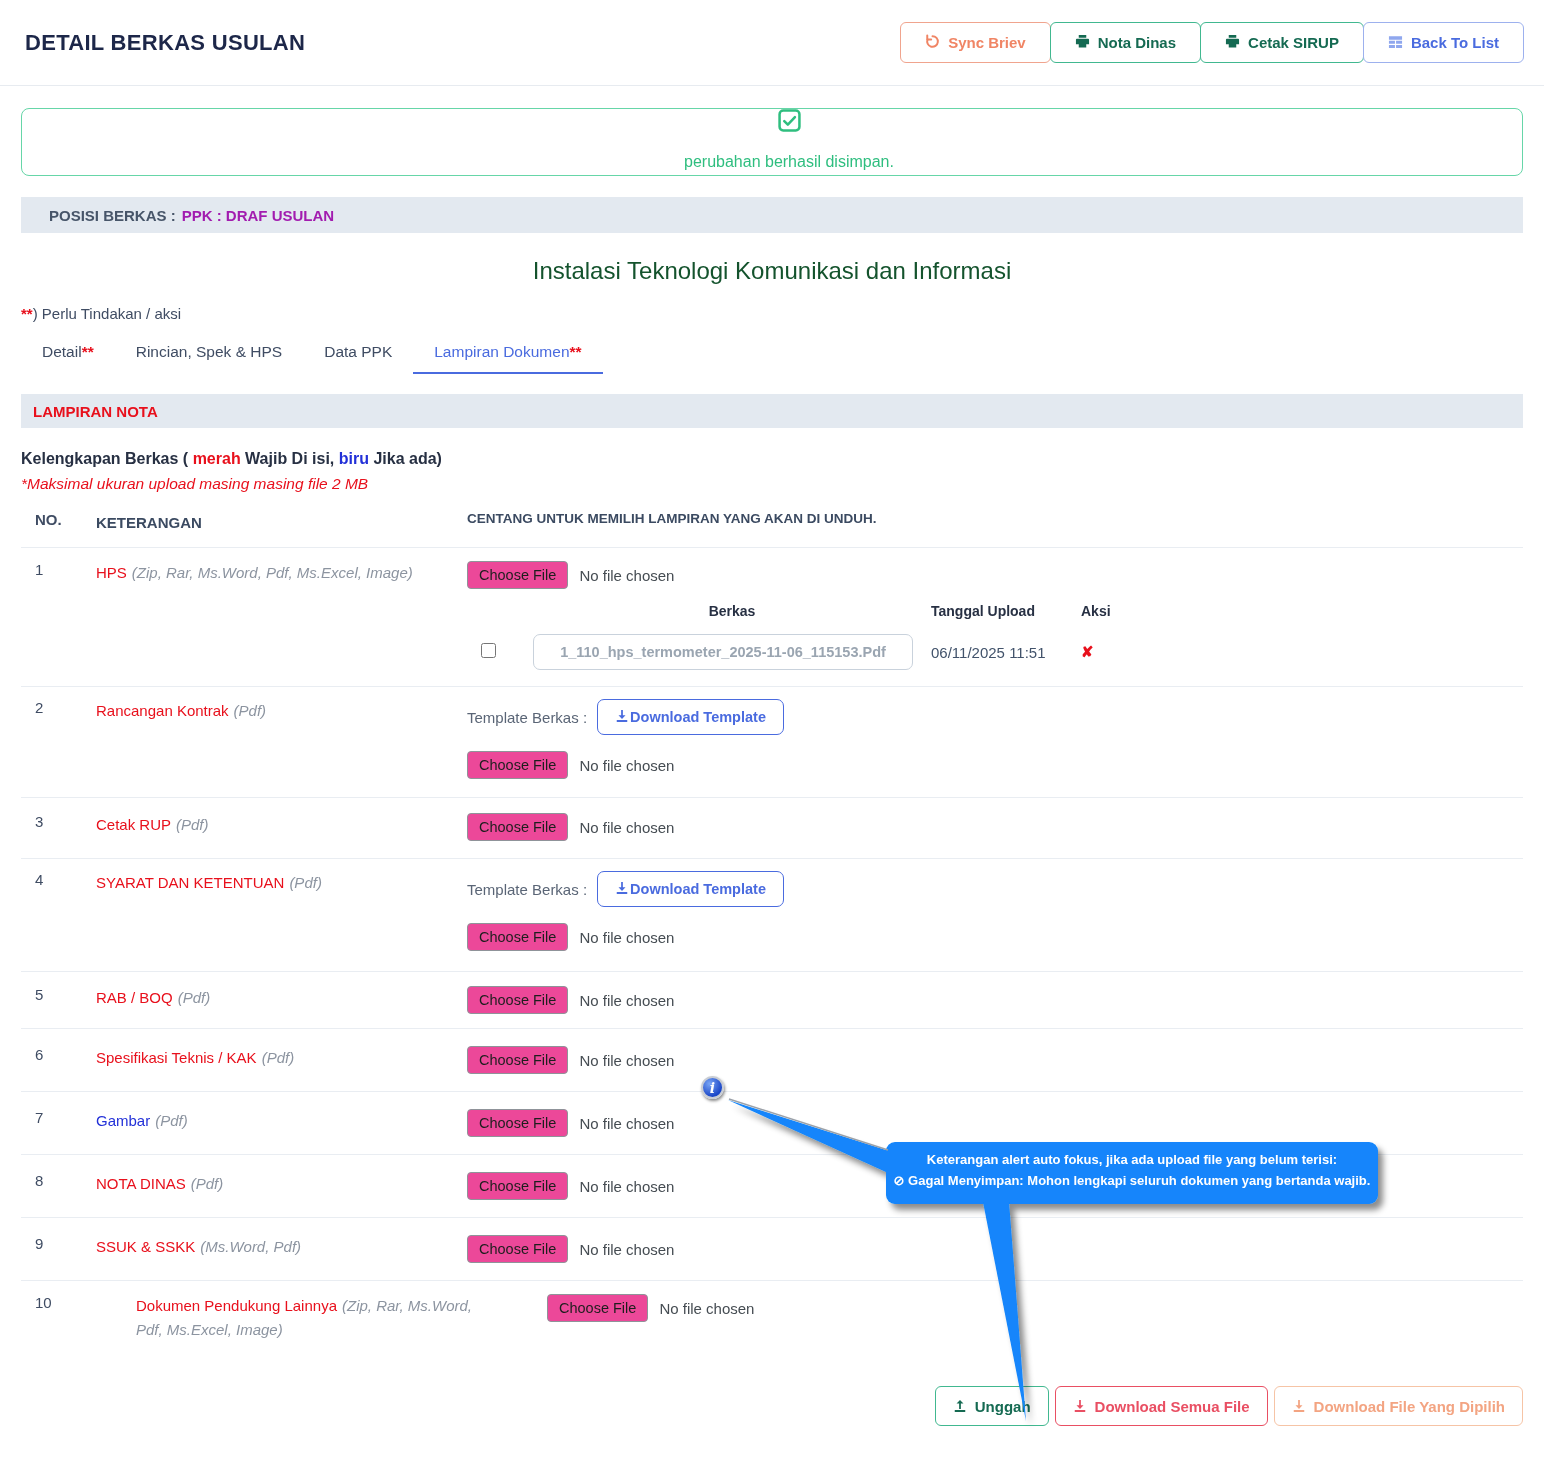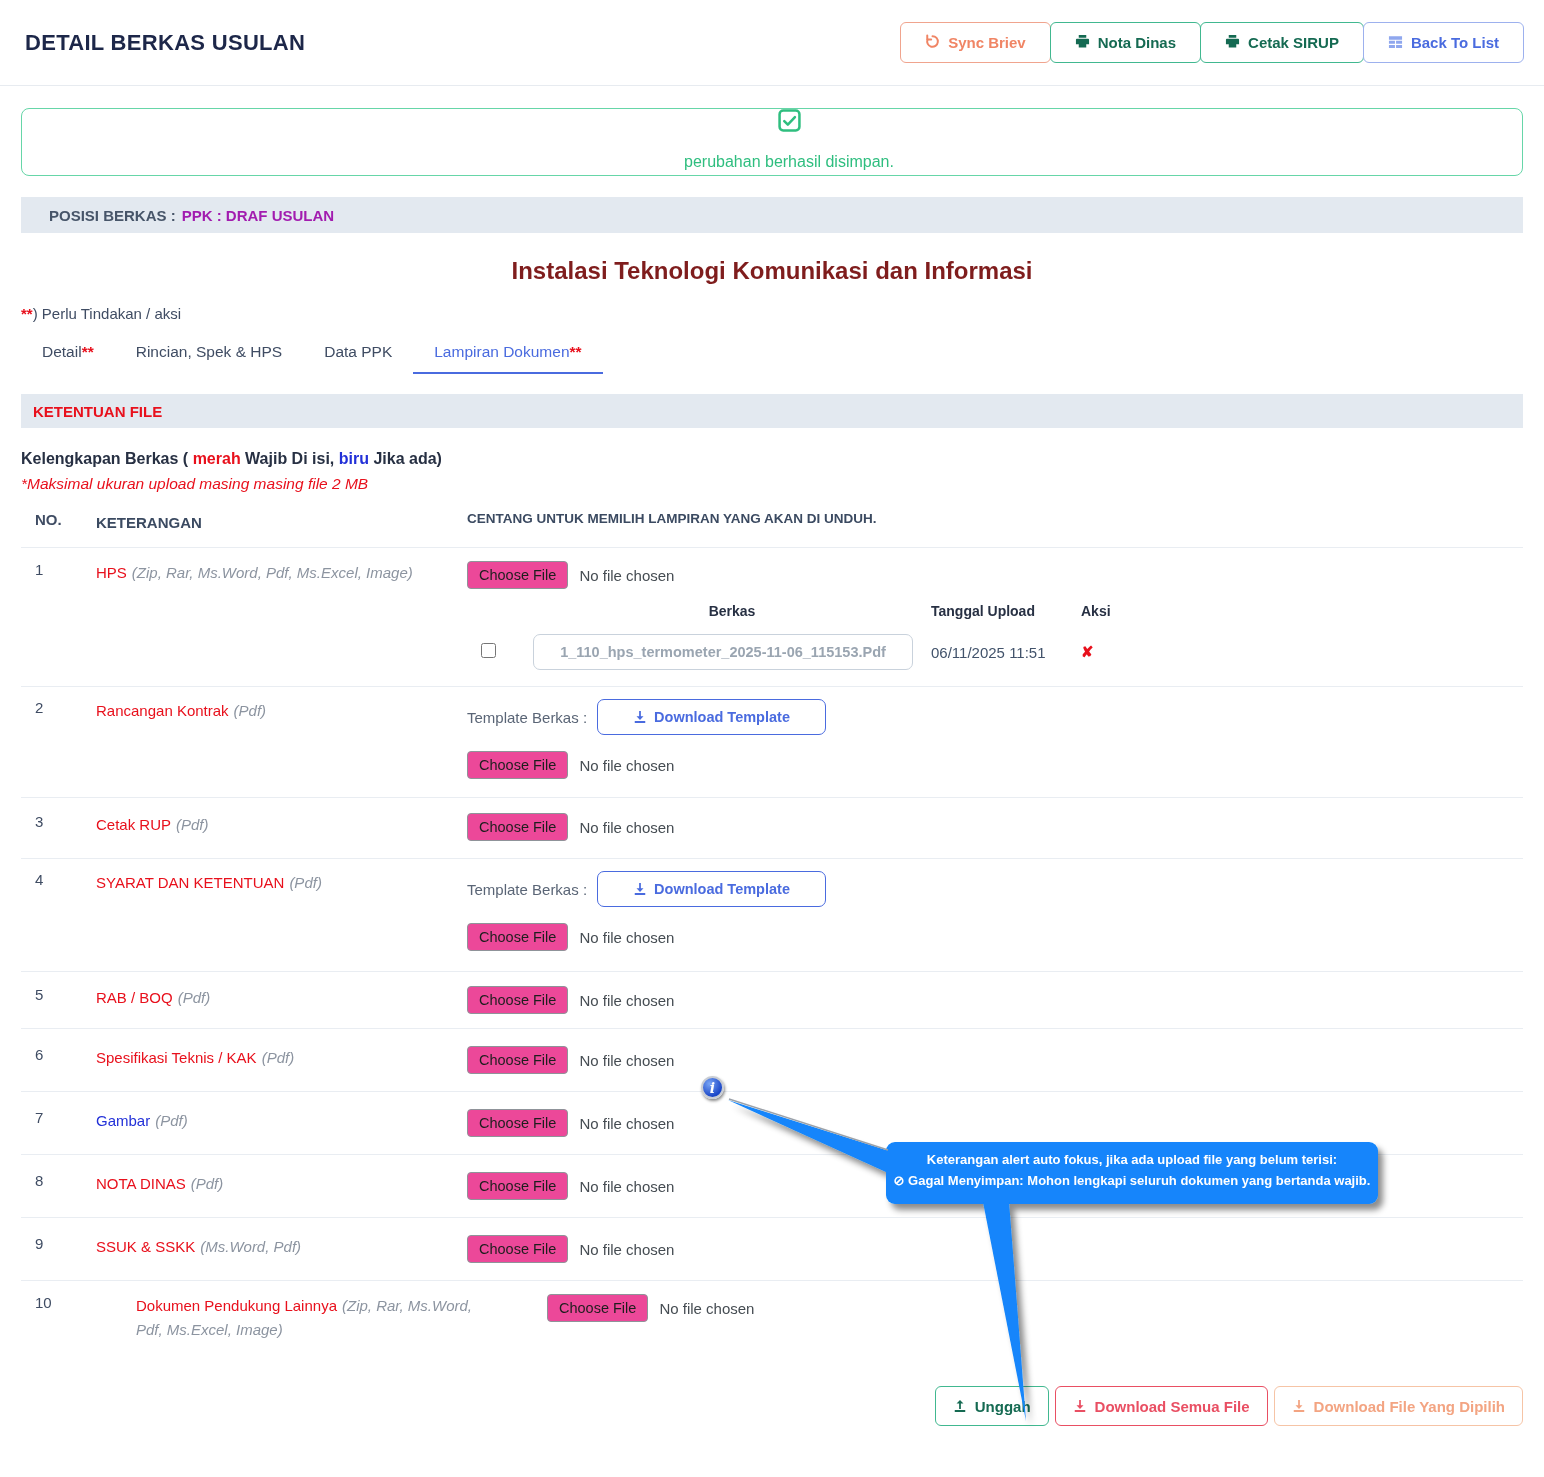--- a/index.html
+++ b/index.html
@@ -25,21 +25,21 @@
              display:flex; align-items:center; padding-left:34px; gap:17px;
              color:#2fbe7f; font-size:16px;flex-direction:column; }
 
   
   .posisi { margin:21px 21px 0 21px; height:36px; background:#e3e9f0; display:flex;
             align-items:center; padding-left:28px; font-size:15px; font-weight:700; }
   .posisi .lab { color:#475569; }
   .posisi .val { color:#a21caf; margin-left:6px; }
 
   
-  .ptitle { margin-top:24px; text-align:center; font-size:24px; font-weight:700; color:#7f1d1d; }
+  .ptitle { margin-top:24px; text-align:center; font-size:24px; font-weight:400; color:#14532d; }
   .note { margin:20px 0 0 21px; font-size:15px; color:#3f4c63; }
   .stars { color:#e8101c; font-weight:700; }
   .tabs { margin:12px 0 0 21px; display:flex; }
   .tab { padding:9px 21px 11px 21px; font-size:15.5px; color:#3f4c63; cursor:pointer; }
   .tab.active { color:#4a6bdf; border-bottom:2px solid #4a6bdf; }
 
   
   .secbar { margin:20px 21px 0 21px; height:34px; background:#e3e9f0; display:flex;
             align-items:center; padding-left:12px; font-size:15px; font-weight:700; color:#e8101c; }
   .legend { margin:22px 0 0 21px; font-size:16px; font-weight:700; color:#273043; }
@@ -62,22 +62,22 @@
 
   
   .filein { display:flex; align-items:center; cursor:pointer; }
   .fbtn { border:1px solid #8f9399; background:#ec4899; border-radius:4px; padding:5px 11px;
           color:#1e1e1e; font-size:14.5px; }
   .fempty { margin-left:11px; color:#454c52; font-size:15px; }
 
   
   .tpl-line { display:flex; align-items:center; margin-bottom:16px; }
   .tpl-lab { font-size:15px; color:#5a6576; }
-  .tpl-btn { margin-left:10px; display:flex; align-items:center; gap:7px; border:1px solid #4a6bdf;
-             border-radius:7px; background:#fff; padding:9px 35px; color:#4a6bdf; font-size:14.5px;
+  .tpl-btn { margin-left:10px; display:flex; align-items:flex-start; gap:1px; border:1px solid #4a6bdf;
+             border-radius:7px; background:#fff; padding:9px 17px; color:#4a6bdf; font-size:14.5px;
              font-weight:700; cursor:pointer; }
 
   
   .berkas { margin-top:14px; }
   .bhead, .brow { display:grid; grid-template-columns:52px 398px 150px 60px; padding-left:14px; align-items:center; }
   .bhead { font-size:14px; font-weight:700; color:#273043; }
   .bhead .hc { text-align:center; } .bhead .hl { text-align:left; }
   .brow { margin-top:15px; }
   .pill { width:380px; height:36px; border:1px solid #c9d2dc; border-radius:7px; background:#fff;
           display:flex; align-items:center; justify-content:center; color:#9aa5b1; font-size:14.5px;
@@ -177,21 +177,21 @@
       <span>Rincian, Spek &amp; HPS</span><span class="stars"></span>
     </div>
     <div class="tab">
       <span>Data PPK</span><span class="stars"></span>
     </div>
     <div class="tab active">
       <span>Lampiran Dokumen</span><span class="stars">**</span>
     </div>
   </div>
 
-  <div class="secbar">KETENTUAN FILE</div>
+  <div class="secbar">LAMPIRAN NOTA</div>
 
   <div class="legend">
     <span>Kelengkapan Berkas ( </span><span class="r">merah</span><span> Wajib Di isi, </span><span class="b">biru</span><span> Jika ada)</span>
   </div>
   <div class="sizenote">*Maksimal ukuran upload masing masing file 2 MB</div>
 
   <div class="tbl">
     <div class="th-row">
       <div class="c-no">NO.</div>
       <div class="c-ket">KETERANGAN</div>

